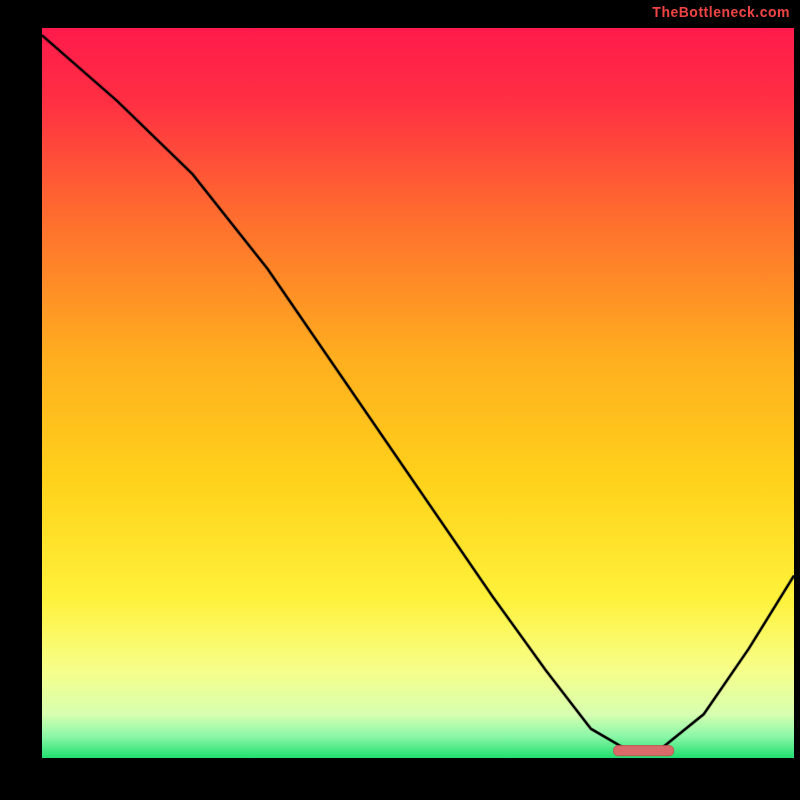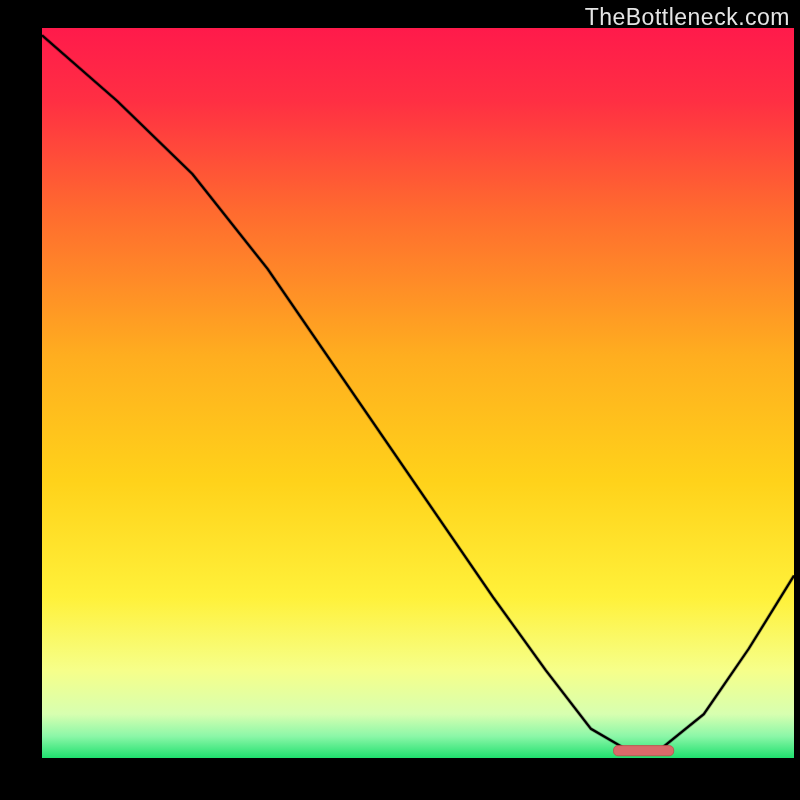--- a/index.html
+++ b/index.html
@@ -13,23 +13,23 @@
   }
   .frame {
     position: relative;
     width: 800px;
     height: 800px;
   }
   .watermark {
     position: absolute;
     top: 4px;
     right: 10px;
-    color: #e5e5e5;
-    font-size: 23px;
-    font-weight: normal;
+    color: #ef4444;
+    font-size: 14px;
+    font-weight: bold;
     letter-spacing: 0.5px;
     z-index: 30;
   }
   
   .plot-box {
     position: absolute;
     left: 42px;   
     top: 28px;
     right: 6px;
     bottom: 42px; 

